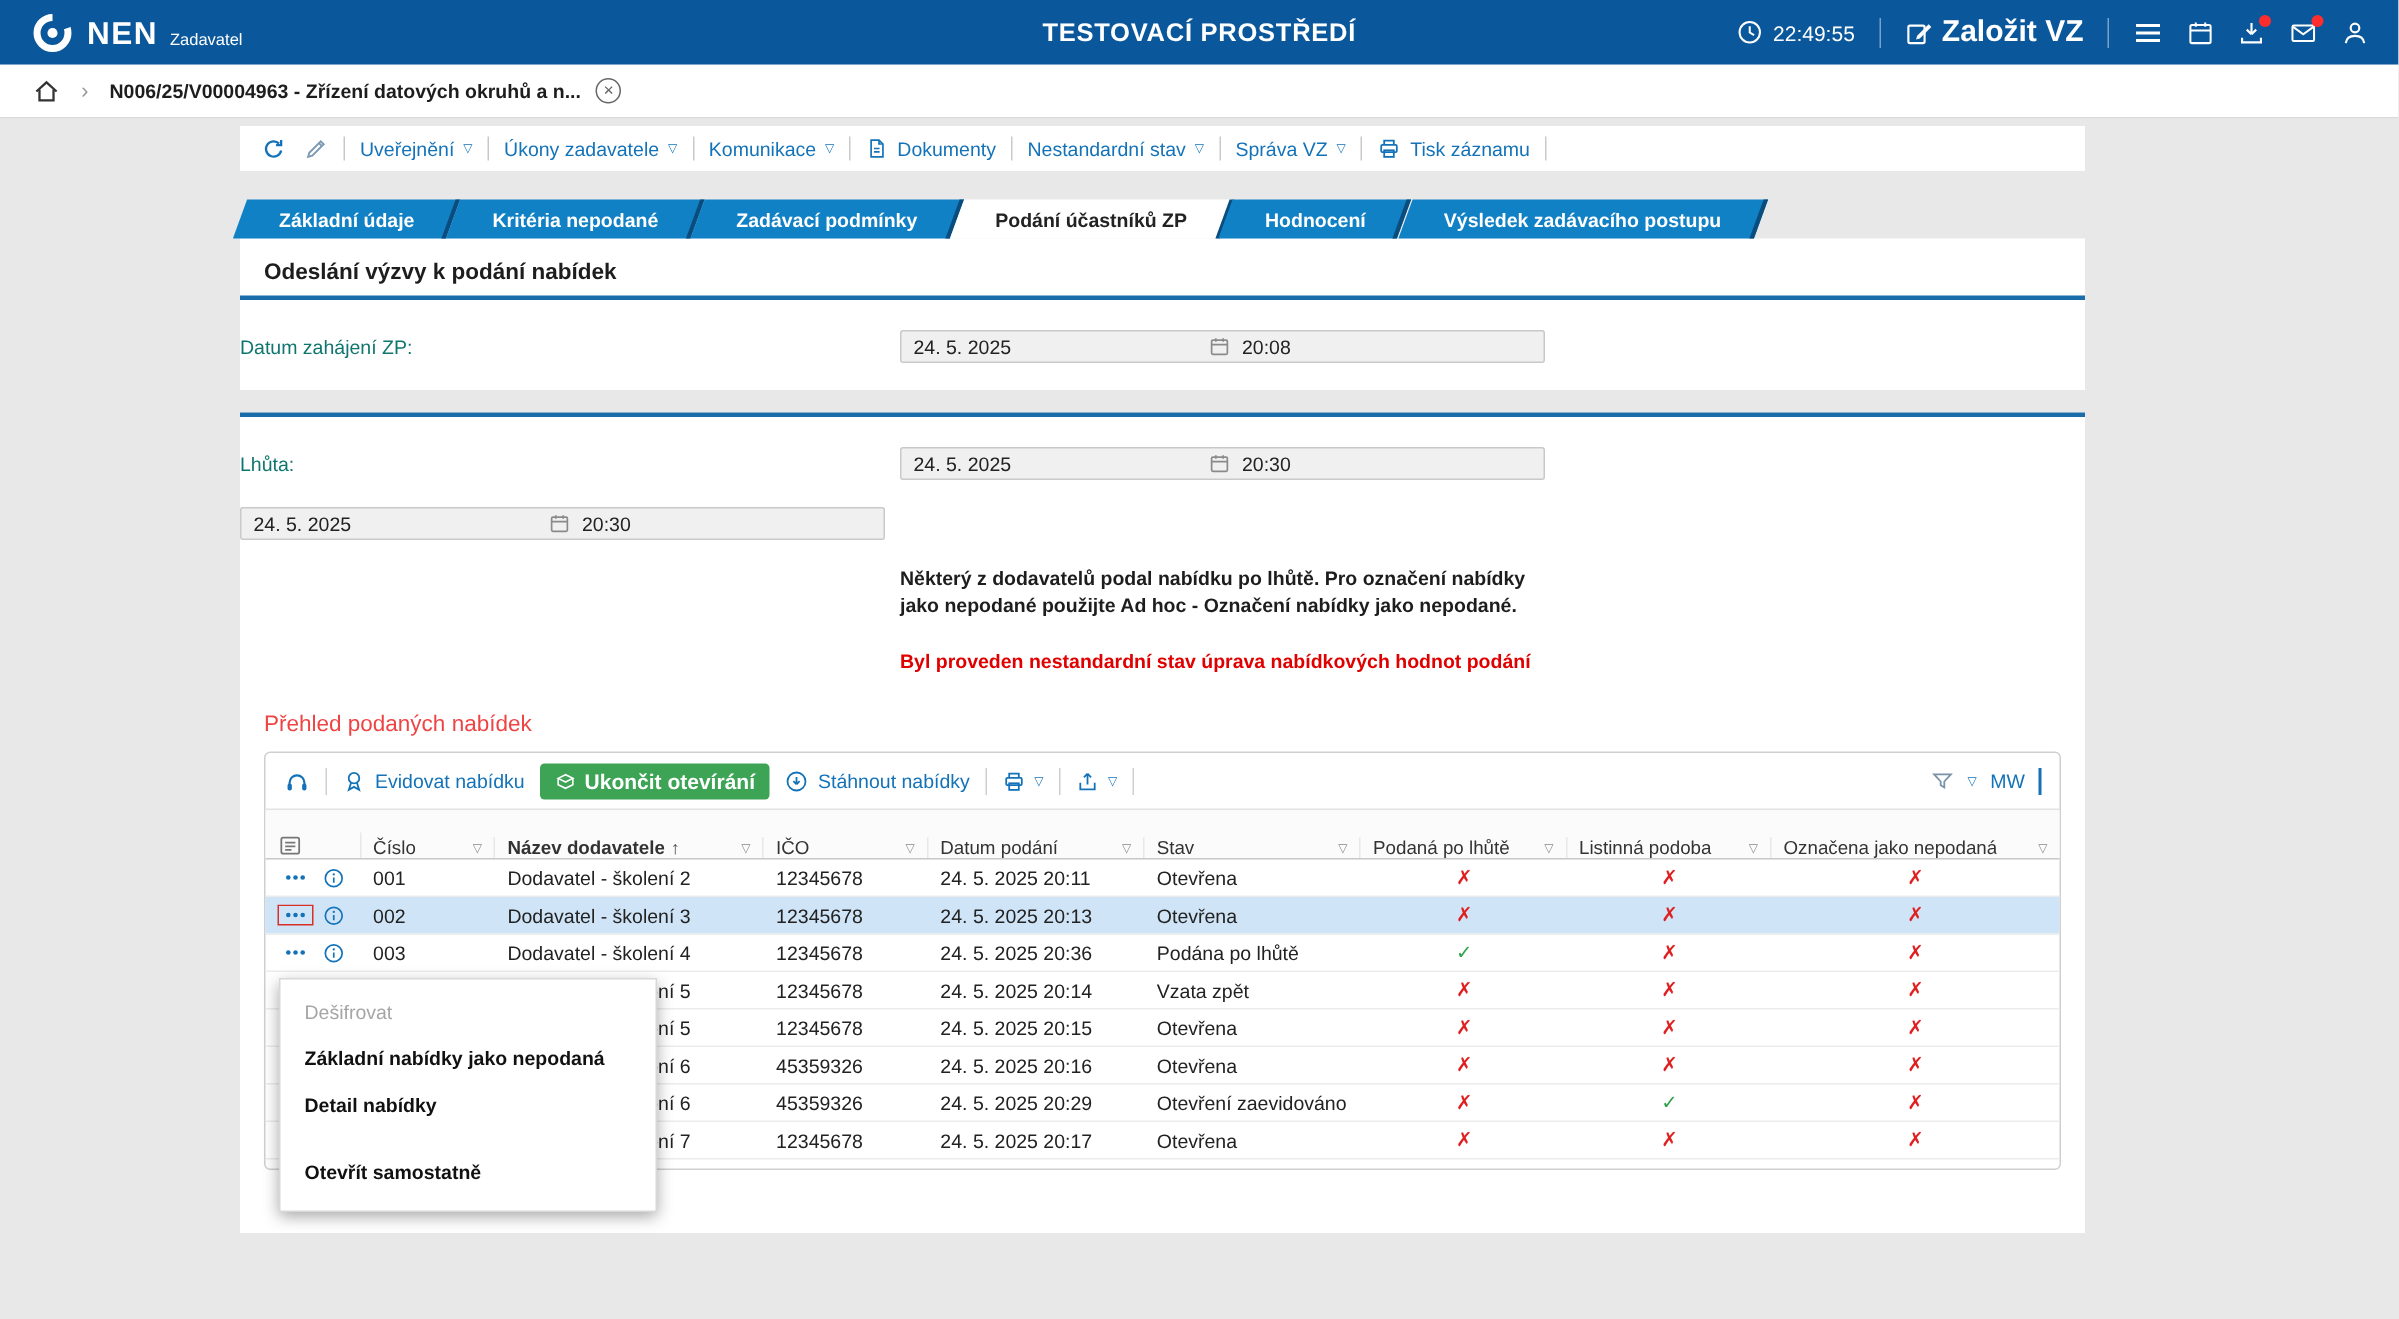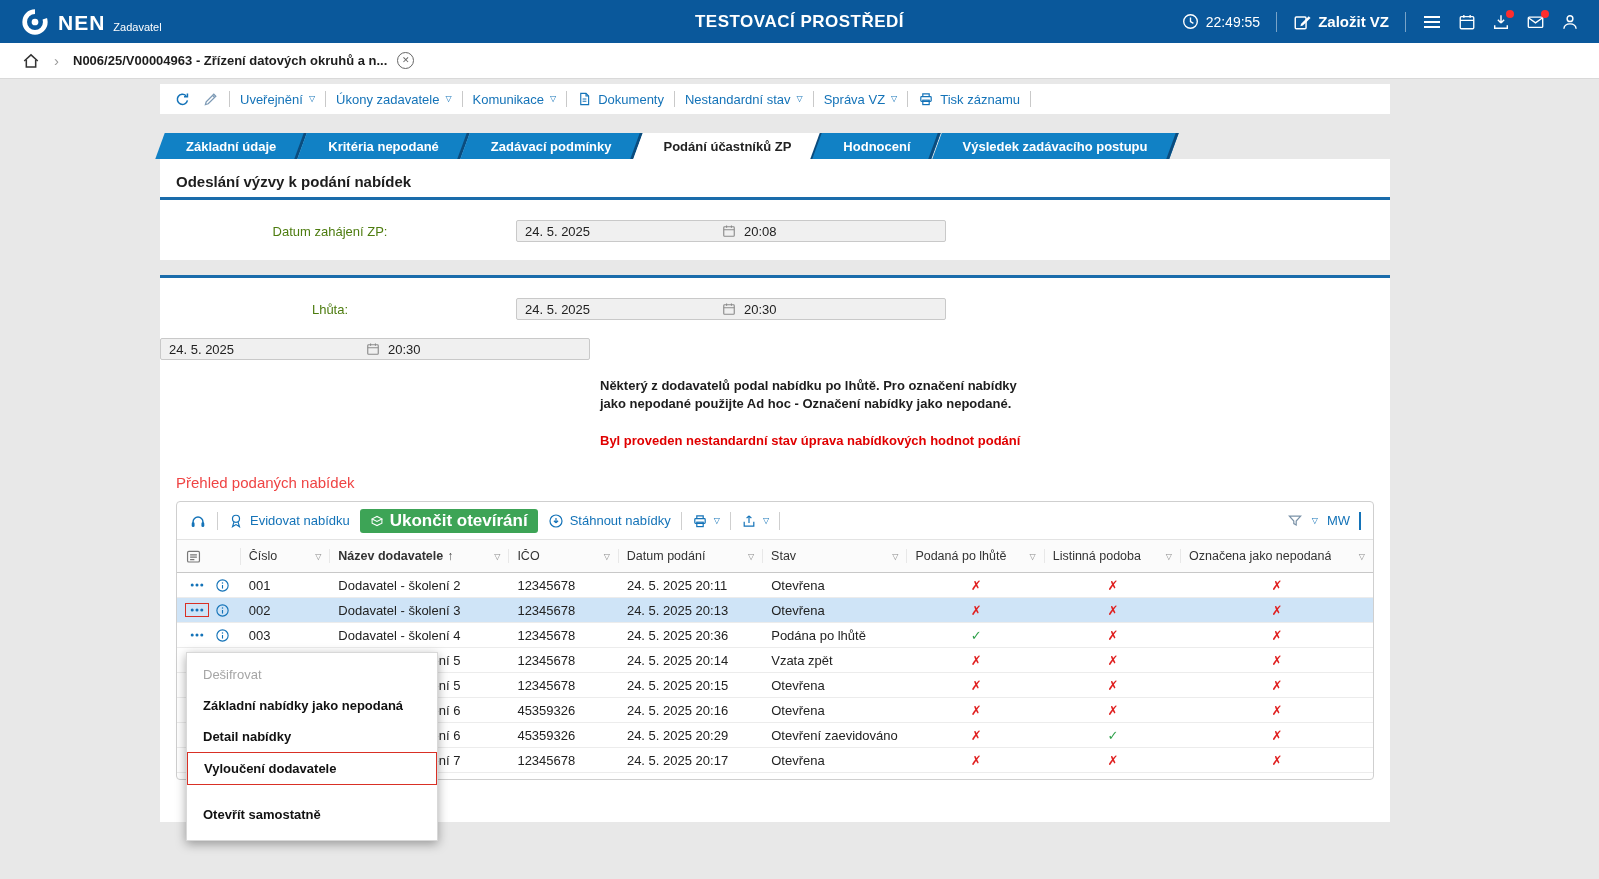--- a/index.html
+++ b/index.html
@@ -14,21 +14,21 @@
 
   
   .topbar{height:43px;background:#0a589b;display:flex;align-items:center;padding:0 20px;color:#fff;position:relative}
   .brand{display:flex;align-items:flex-end;gap:8px}
   .brand .nen{font-size:21px;font-weight:bold;letter-spacing:1px;line-height:1;margin-bottom:4px}
   .brand .sub{font-size:11px;line-height:1;margin-bottom:4px}
   .env-title{position:absolute;left:50%;transform:translateX(-50%);font-size:17px;font-weight:bold;letter-spacing:.5px}
   .top-right{margin-left:auto;display:flex;align-items:center;gap:16px}
   .top-sep{width:1px;height:20px;background:rgba(255,255,255,.45)}
   .clockbox{display:flex;align-items:center;gap:7px;font-size:14px}
-  .newvz{display:flex;align-items:center;gap:7px;font-weight:bold;font-size:15px;cursor:pointer}
+  .newvz{display:flex;align-items:center;gap:7px;font-weight:bold;font-size:20px;cursor:pointer}
   .badge-wrap{position:relative}
   .badge-dot{position:absolute;top:-3px;right:-4px;width:8px;height:8px;border-radius:50%;background:#ff2d2d}
 
   
   .crumbbar{height:36px;background:#fff;display:flex;align-items:center;padding:0 22px;border-bottom:1px solid #d9d9d9}
   .crumbbar .chev{color:#9a9a9a;font-size:15px;margin:0 14px}
   .crumbbar .crumb{font-weight:bold;font-size:13px;color:#1d1d1d}
   .crumb-close{margin-left:10px;width:17px;height:17px;border:1.5px solid #666;border-radius:50%;display:inline-flex;align-items:center;justify-content:center;color:#666;font-size:9px;line-height:1;cursor:pointer}
 
   
@@ -51,41 +51,41 @@
   .tab.active span{color:#222}
 
   
   .panel{background:#fff}
   .panel h2{font-size:15px;font-weight:bold;padding:14px 16px 7px;color:#1d1d1d}
   .blue-rule{height:3px;background:#1a6cab}
   .panel2{margin-top:15px;padding-bottom:42px}
   .field-row{display:flex;align-items:center}
   .field-row.m1{margin-top:20px}
   .field-row.m2{margin-top:18px}
-  .field-label{width:356px;text-align:center;padding-right:16px;color:#4d7c0f}
+  .field-label{width:440px;text-align:left;padding-right:16px;color:#0f766e}
   .dt{width:430px;height:22px;background:#f0f0f0;border:1px solid #c9c9c9;border-radius:2px;display:flex;align-items:center}
   .dt .d{width:205px;padding-left:8px}
   .dt .cal{color:#8a8a8a}
   .dt .t{flex:1;padding-left:8px}
   .notice{margin:17px 0 0 440px;width:445px;font-weight:bold;line-height:1.4;color:#1d1d1d}
   .alert{margin:20px 0 0 440px;font-weight:bold;color:#e00000}
   .offers-h{margin:26px 16px 0;font-size:15px;font-weight:normal;color:#ef4444}
 
   
   .tablewrap{margin:10px 16px 0;border:1px solid #cfcfcf;border-radius:4px;background:#fff}
   .grid-toolbar{height:38px;display:flex;align-items:center;padding:0 12px;border-bottom:1px solid #e3e3e3}
   .gt-sep{width:1px;height:18px;background:#cfcfcf;margin:0 10px}
   .gt-link{display:flex;align-items:center;gap:6px;color:#1473b8;cursor:pointer;white-space:nowrap}
-  .gt-btn{display:flex;align-items:center;gap:6px;background:#3da456;color:#fff;font-weight:bold;font-size:17px;height:24px;padding:0 10px;border-radius:3px;margin:0 10px;cursor:pointer}
+  .gt-btn{display:flex;align-items:center;gap:6px;background:#3da456;color:#fff;font-weight:bold;font-size:14px;height:24px;padding:0 10px;border-radius:3px;margin:0 10px;cursor:pointer}
   .gt-right{margin-left:auto;display:flex;align-items:center;gap:9px}
   .gt-right .mw{color:#1473b8}
   .gt-right .endbar{width:2px;height:18px;background:#1473b8}
   .funnel{color:#7a92a8}
 
-  .thead{display:flex;height:33px;align-items:center;background:#fbfbfb;border-bottom:1px solid #c8c8c8;font-size:12.5px;color:#333}
+  .thead{display:flex;height:33px;align-items:flex-end;background:#fbfbfb;border-bottom:1px solid #c8c8c8;font-size:12.5px;color:#333}
   .th{display:flex;align-items:center;padding:0 8px;border-right:1px solid #e8e8e8;gap:4px}
   .th:last-child{border-right:none}
   .th .lbl{overflow:hidden;white-space:nowrap}
   .th .fl{margin-left:auto;color:#8a8a8a;font-size:8px}
   .th.sorted .lbl{font-weight:bold}
   .sort-arrow{color:#444;font-size:12px}
   .chooser{color:#777}
 
   .c0{width:64px}.c1{width:90px}.c2{width:180px}.c3{width:110px}.c4{width:145px}
   .c5{width:145px}.c6{width:138px}.c7{width:137px}.c8{width:193px}
@@ -721,15 +721,14 @@
         <div class="tbody-pad"></div>
       </div>
     </div>
   </section>
 </div>
 
 <div class="ctxmenu">
   <div class="cm-item disabled">Dešifrovat</div>
   <div class="cm-item">Základní nabídky jako nepodaná</div>
   <div class="cm-item">Detail nabídky</div>
-  <div class="cm-item danger">Vyloučení dodavatele</div>
   <div class="cm-item last">Otevřít samostatně</div>
 </div>
 
 </body></html>

